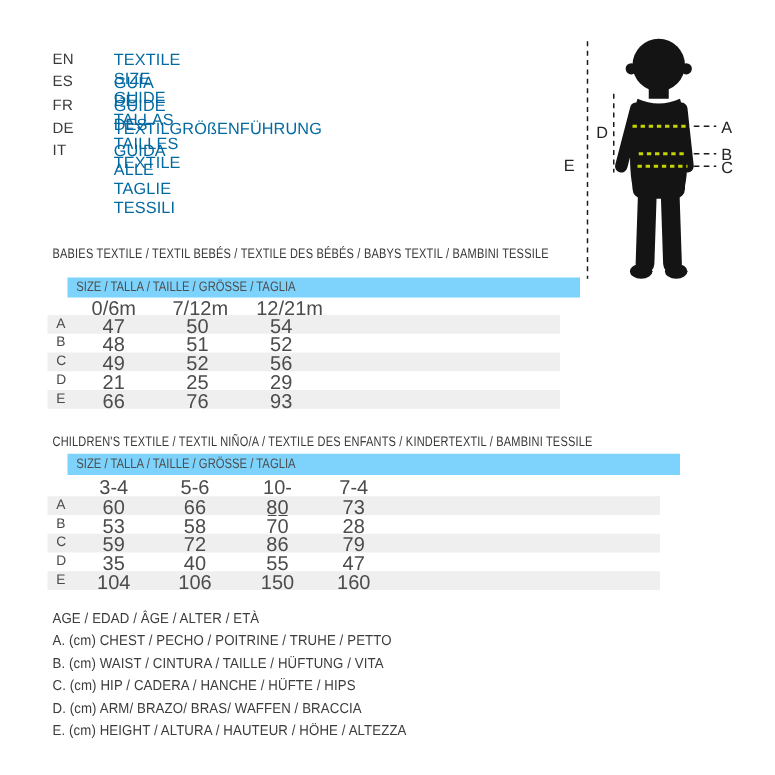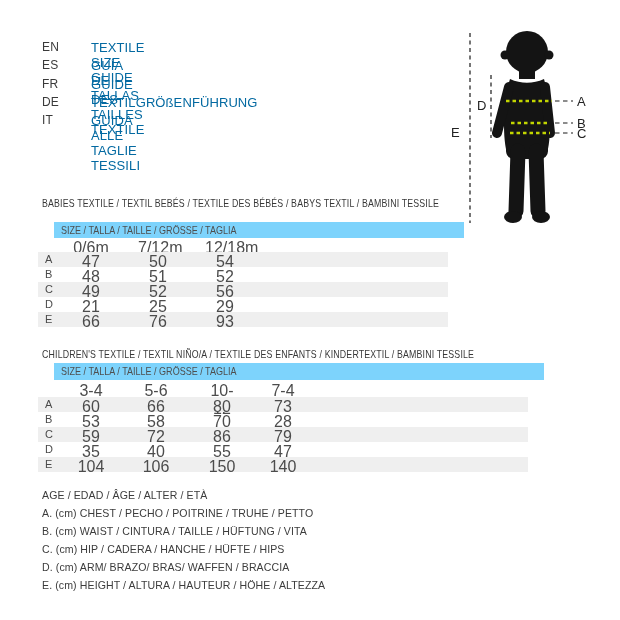--- a/index.html
+++ b/index.html
@@ -105,21 +105,21 @@
 
   <div class="sec-title" style="top:197px">BABIES TEXTILE / TEXTIL BEBÉS / TEXTILE DES BÉBÉS / BABYS TEXTIL / BAMBINI TESSILE</div>
 
   <div class="table" style="top:0;width:410px;height:0">
     <div class="band" style="top:222px;height:16px">
       <span>SIZE / TALLA / TAILLE / GRÖSSE / TAGLIA</span>
     </div>
     <div class="trow" style="top:238px;height:14px">
       <span class="cv b1">0/6m</span>
       <span class="cv b2">7/12m</span>
-      <span class="cv b3">12/18m</span>
+      <span class="cv b3">12/21m</span>
     </div>
     <div class="trow stripe" style="top:252px">
       <span class="rl">A</span>
       <span class="cv b1">47</span>
       <span class="cv b2">50</span>
       <span class="cv b3">54</span>
     </div>
     <div class="trow" style="top:267px">
       <span class="rl">B</span>
       <span class="cv b1">48</span>
@@ -184,21 +184,21 @@
       <span class="cv k1">35</span>
       <span class="cv k2">40</span>
       <span class="cv k3">55</span>
       <span class="cv k4">47</span>
     </div>
     <div class="trow stripe" style="top:457px">
       <span class="rl">E</span>
       <span class="cv k1">104</span>
       <span class="cv k2">106</span>
       <span class="cv k3">150</span>
-      <span class="cv k4">140</span>
+      <span class="cv k4">160</span>
     </div>
   </div>
 
   <div>
     <div class="legend-line" style="top:489px">AGE / EDAD / ÂGE / ALTER / ETÀ</div>
     <div class="legend-line" style="top:507px">A. (cm) CHEST / PECHO / POITRINE / TRUHE / PETTO</div>
     <div class="legend-line" style="top:525px">B. (cm) WAIST / CINTURA / TAILLE / HÜFTUNG / VITA</div>
     <div class="legend-line" style="top:543px">C. (cm) HIP / CADERA / HANCHE / HÜFTE / HIPS</div>
     <div class="legend-line" style="top:561px">D. (cm) ARM/ BRAZO/ BRAS/ WAFFEN / BRACCIA</div>
     <div class="legend-line" style="top:579px">E. (cm) HEIGHT / ALTURA / HAUTEUR / HÖHE / ALTEZZA</div>

